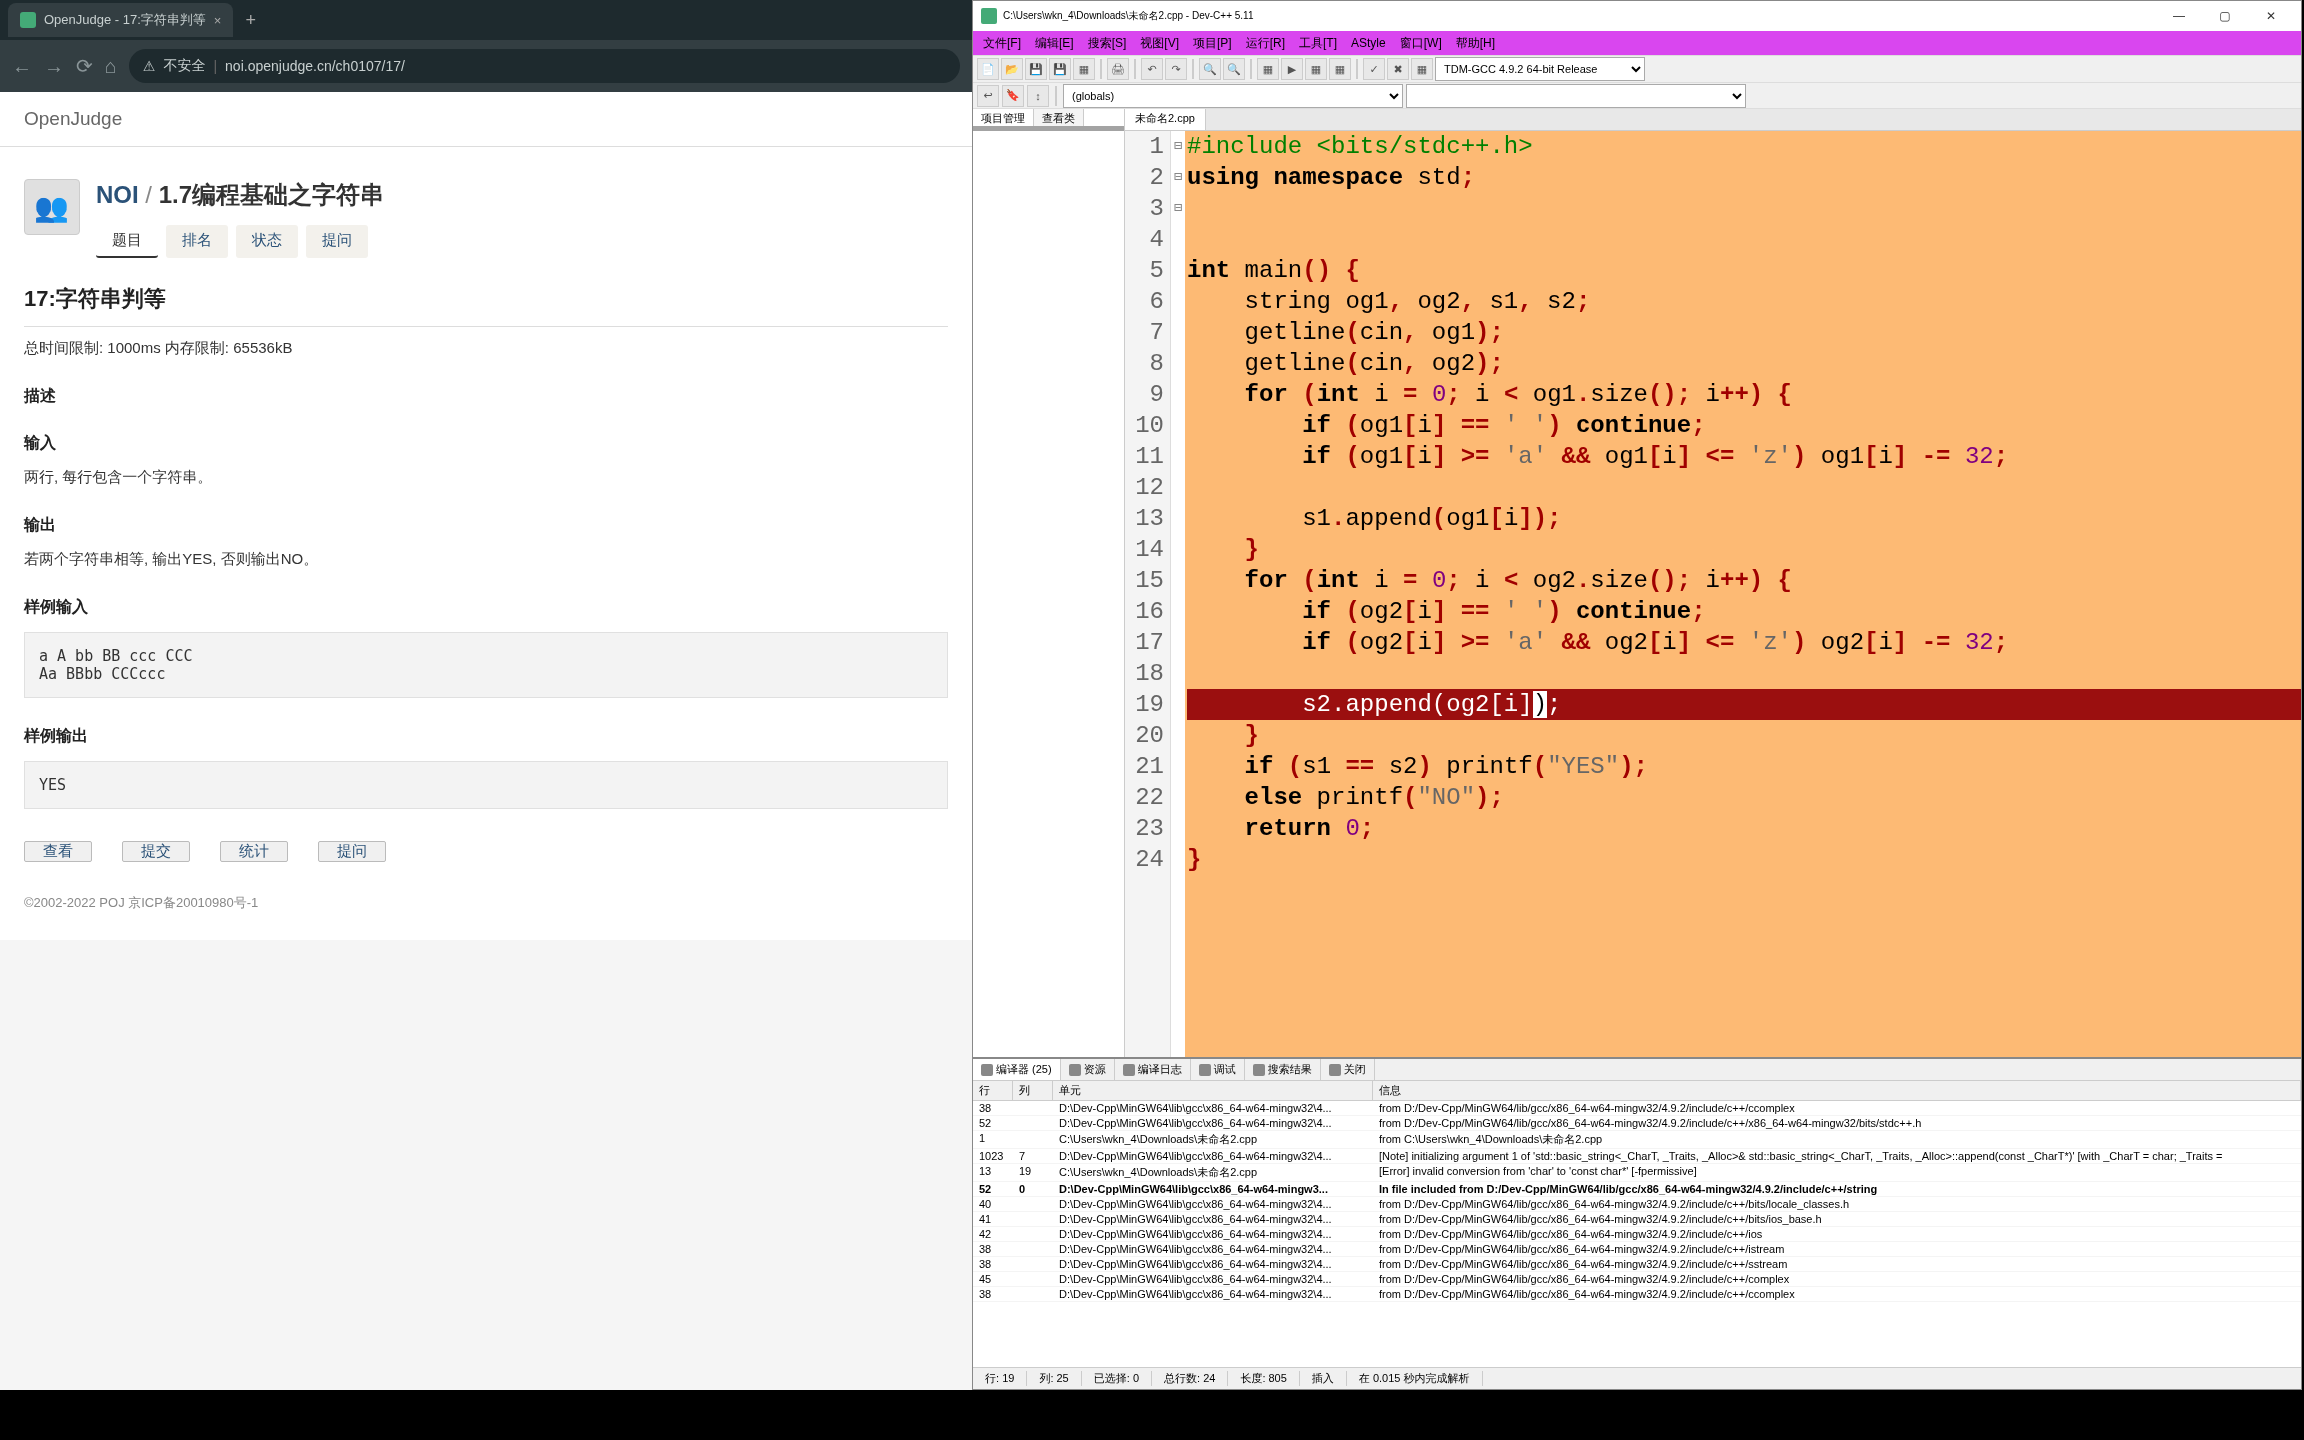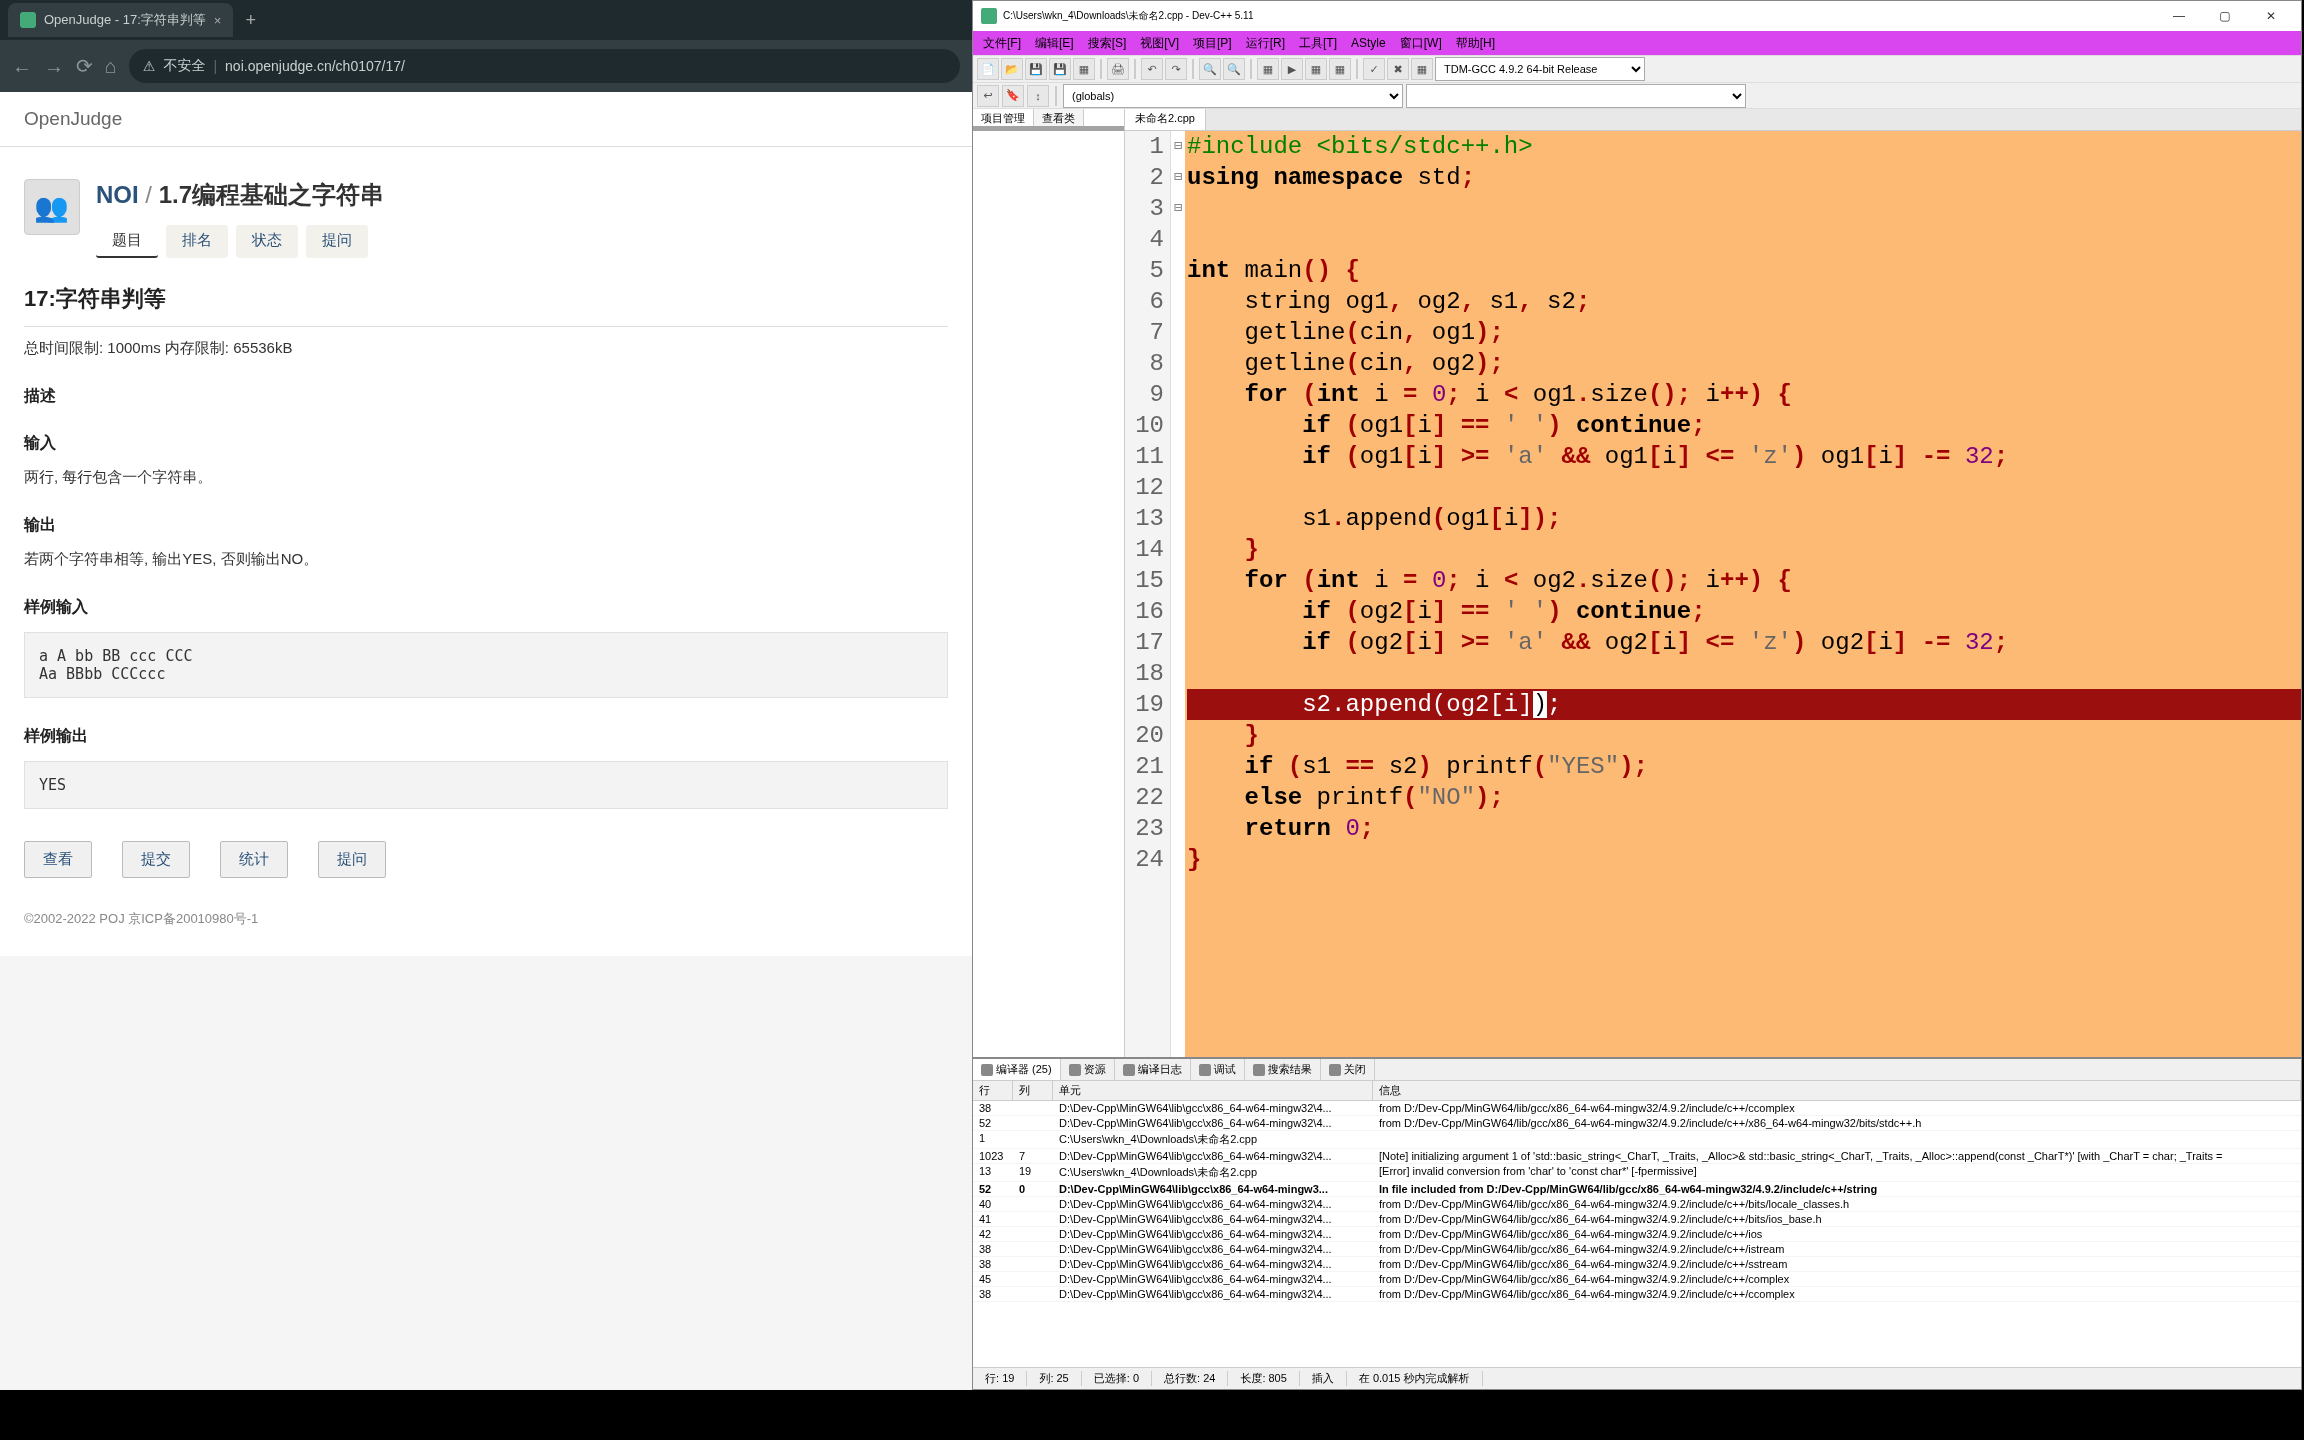--- a/index.html
+++ b/index.html
@@ -30,21 +30,21 @@
 .page-tabs { display: flex; gap: 8px; margin-top: 14px; }
 .page-tab { padding: 6px 16px; background: #f3f1ec; color: #2b5278; font-size: 15px; border-radius: 3px; }
 .page-tab.active { background: #fff; color: #333; border-bottom: 2px solid #333; }
 .section { padding: 12px 0; }
 .section h2 { font-size: 22px; font-weight: bold; padding: 14px 0 8px; color: #222; }
 .section h3 { font-size: 16px; font-weight: bold; padding: 20px 0 6px; color: #222; }
 .section p { font-size: 15px; color: #333; padding: 8px 0; }
 .section hr { border: none; border-top: 1px solid #ddd; margin: 4px 0; }
 .code-block { background: #f3f3f3; border: 1px solid #e0e0e0; padding: 14px; font-family: Consolas, monospace; font-size: 15px; white-space: pre; color: #333; margin: 8px 0; }
 .page-buttons { display: flex; gap: 30px; padding: 24px 0; }
-.page-btn { padding: 8px 18px; background: #f0f0f0; border: 1px solid #bbb; color: #2b5278; border-radius: 2px; font-size: 15px; }
+.page-btn { padding: 0 18px; background: #f0f0f0; border: 1px solid #bbb; color: #2b5278; border-radius: 2px; font-size: 15px; }
 .page-footer { color: #888; font-size: 13px; padding-top: 8px; }
 
 
 .devcpp { position: absolute; left: 972px; top: 0; width: 1330px; height: 1390px; background: #f0f0f0; border: 1px solid #888; }
 .devcpp-titlebar { height: 30px; background: #fff; display: flex; align-items: center; padding: 0 8px; justify-content: space-between; }
 .devcpp-title { display: flex; align-items: center; gap: 6px; font-size: 10px; }
 .devcpp-title .icon { width:16px;height:16px;background:#4a7;border-radius:2px; }
 .win-controls { display: flex; gap: 2px; }
 .win-btn { width: 44px; height: 28px; display: flex; align-items: center; justify-content: center; color: #333; font-size: 12px; }
 .devcpp-menubar { height: 24px; background: #d946ef; display: flex; align-items: center; padding: 0 4px; gap: 2px; font-size: 12px; }
@@ -324,20 +324,21 @@
               <div class="compiler-row">
                 <div class="col-line">52</div>
                 <div class="col-col"></div>
                 <div class="col-unit">D:\Dev-Cpp\MinGW64\lib\gcc\x86_64-w64-mingw32\4...</div>
                 <div class="col-msg">from D:/Dev-Cpp/MinGW64/lib/gcc/x86_64-w64-mingw32/4.9.2/include/c++/x86_64-w64-mingw32/bits/stdc++.h</div>
               </div>
               <div class="compiler-row">
                 <div class="col-line">1</div>
                 <div class="col-col"></div>
                 <div class="col-unit">C:\Users\wkn_4\Downloads\未命名2.cpp</div>
+                <div class="col-msg">from C:\Users\wkn_4\Downloads\未命名2.cpp</div>
               </div>
               <div class="compiler-row">
                 <div class="col-line">1023</div>
                 <div class="col-col">7</div>
                 <div class="col-unit">D:\Dev-Cpp\MinGW64\lib\gcc\x86_64-w64-mingw32\4...</div>
                 <div class="col-msg">[Note] initializing argument 1 of 'std::basic_string&lt;_CharT, _Traits, _Alloc&gt;&amp; std::basic_string&lt;_CharT, _Traits, _Alloc&gt;::append(const _CharT*)' [with _CharT = char; _Traits =</div>
               </div>
               <div class="compiler-row">
                 <div class="col-line">13</div>
                 <div class="col-col">19</div>

